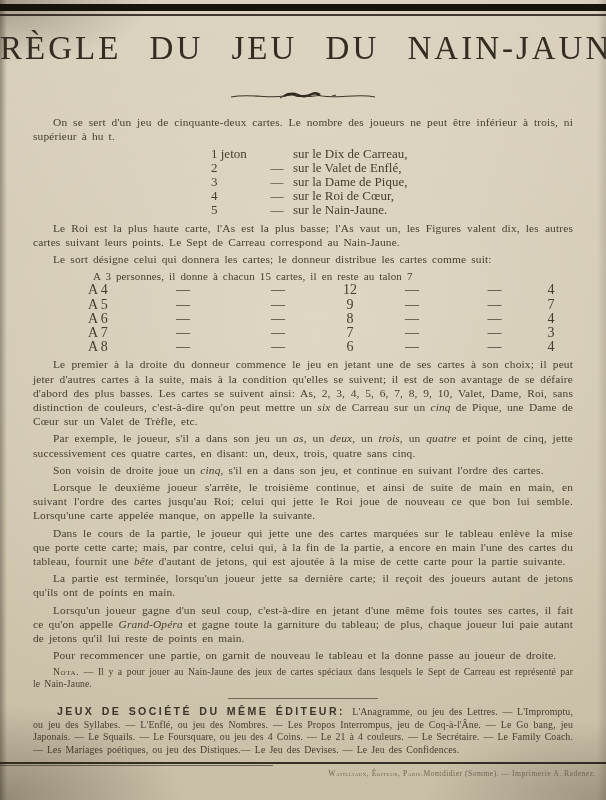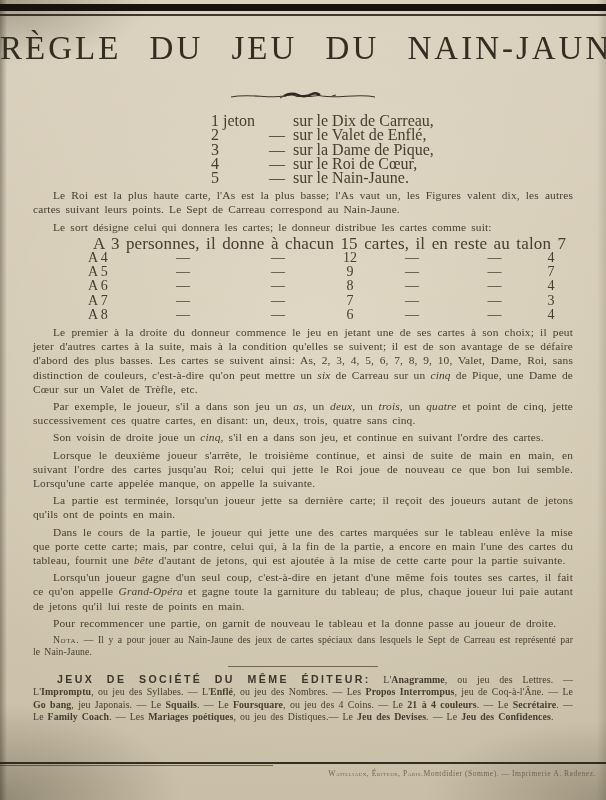--- a/index.html
+++ b/index.html
@@ -28,28 +28,28 @@
     font-size:33px;letter-spacing:3px;word-spacing:17px;
     color:#332d22;font-weight:normal;white-space:nowrap;
   }
   .ornament{display:block;margin:7px auto 0;}
   .content{padding:9px 33px 0;}
   .para{
     margin:3px 0;text-indent:20px;text-align:justify;
     font-size:11.4px;line-height:14.2px;letter-spacing:.15px;word-spacing:2px;
   }
   .it{font-style:italic;}
-  .bd{font-weight:bold;}
+  .bd{font-weight:normal;}
   .sc{font-variant:small-caps;letter-spacing:.6px;}
-  .stakes{margin:2px 0;padding-left:178px;font-size:16px;line-height:14.2px;}
+  .stakes{margin:2px 0;padding-left:178px;font-size:13px;line-height:14.2px;}
   .stake-row{display:flex;}
   .stake-num{width:50px;}
   .stake-dash{width:32px;text-align:center;}
   .deal-first{
-    margin:1px 0 0;padding-left:60px;font-size:17px;line-height:14.2px;
+    margin:1px 0 0;padding-left:60px;font-size:11px;line-height:14.2px;
     letter-spacing:.15px;word-spacing:2px;
   }
   .deal-row{display:flex;font-size:14px;line-height:14.2px;}
   .deal-row .c-label{width:50px;margin-left:55px;}
   .deal-row .c-d1{width:90px;text-align:center;}
   .deal-row .c-d2{width:100px;text-align:center;}
   .deal-row .c-num{width:44px;text-align:center;}
   .deal-row .c-d3{width:80px;text-align:center;}
   .deal-row .c-d4{width:85px;text-align:center;}
   .deal-row .c-talon{width:28px;text-align:center;}
@@ -92,20 +92,21 @@
   <h1 class="doc-title">RÈGLE DU JEU DU NAIN-JAUNE</h1>
 
   <svg class="ornament" width="150" height="14" viewBox="0 0 150 14">
     <path d="M3 8 C 22 4, 40 10, 56 7 C 62 6, 64 5, 68 7 C 72 9, 76 5, 80 7 C 84 9, 88 5, 94 7 C 110 10, 130 4, 147 8" fill="none" stroke="#3c352a" stroke-width="1.1"></path>
     <path d="M56 7 q 7 -4 14 -1 q 7 3 14 -1 q 4 -2 8 1" fill="none" stroke="#2f2920" stroke-width="2.4"></path>
     <path d="M52 9 l4 -2 M104 7 l4 -1" fill="none" stroke="#3c352a" stroke-width="1"></path>
   </svg>
 
   <div class="content">
 
+    <p class="para">On se sert d'un jeu de cinquante-deux cartes. Le nombre des joueurs ne peut être inférieur à trois, ni supérieur à hu t.</p>
 
     <div class="stakes">
       <div class="stake-row">
         <span class="stake-num">1 jeton</span>
         <span class="stake-dash"></span>
         <span class="stake-text">sur le Dix de Carreau,</span>
       </div>
       <div class="stake-row">
         <span class="stake-num">2</span>
         <span class="stake-dash">—</span>
@@ -178,22 +179,22 @@
         <span class="c-d3">—</span>
         <span class="c-d4">—</span>
         <span class="c-talon">4</span>
       </div>
     </div>
 
     <p class="para"><span>Le premier à la droite du donneur commence le jeu en jetant une de ses cartes à son choix; il peut jeter d'autres cartes à la suite, mais à la condition qu'elles se suivent; il est de son avantage de se défaire d'abord des plus basses. Les cartes se suivent ainsi: As, 2, 3, 4, 5, 6, 7, 8, 9, 10, Valet, Dame, Roi, sans distinction de couleurs, c'est-à-dire qu'on peut mettre un </span><span class="it">six</span><span> de Carreau sur un </span><span class="it">cinq</span><span> de Pique, une Dame de Cœur sur un Valet de Trèfle, etc.</span></p>
     <p class="para"><span>Par exemple, le joueur, s'il a dans son jeu un </span><span class="it">as</span><span>, un </span><span class="it">deux</span><span>, un </span><span class="it">trois</span><span>, un </span><span class="it">quatre</span><span> et point de cinq, jette successivement ces quatre cartes, en disant: un, deux, trois, quatre sans cinq.</span></p>
     <p class="para"><span>Son voisin de droite joue un </span><span class="it">cinq</span><span>, s'il en a dans son jeu, et continue en suivant l'ordre des cartes.</span></p>
     <p class="para">Lorsque le deuxième joueur s'arrête, le troisième continue, et ainsi de suite de main en main, en suivant l'ordre des cartes jusqu'au Roi; celui qui jette le Roi joue de nouveau ce que bon lui semble. Lorsqu'une carte appelée manque, on appelle la suivante.</p>
+    <p class="para"><span>Dans le cours de la partie, le joueur qui jette une des cartes marquées sur le tableau enlève la mise que porte cette carte; mais, par contre, celui qui, à la fin de la partie, a encore en main l'une des cartes du tableau, fournit une </span><span class="it">bête</span><span> d'autant de jetons, qui est ajoutée à la mise de cette carte pour la partie suivante.</span></p>
     <p class="para">La partie est terminée, lorsqu'un joueur jette sa dernière carte; il reçoit des joueurs autant de jetons qu'ils ont de points en main.</p>
-    <p class="para"><span>Dans le cours de la partie, le joueur qui jette une des cartes marquées sur le tableau enlève la mise que porte cette carte; mais, par contre, celui qui, à la fin de la partie, a encore en main l'une des cartes du tableau, fournit une </span><span class="it">bête</span><span> d'autant de jetons, qui est ajoutée à la mise de cette carte pour la partie suivante.</span></p>
     <p class="para"><span>Lorsqu'un joueur gagne d'un seul coup, c'est-à-dire en jetant d'une même fois toutes ses cartes, il fait ce qu'on appelle </span><span class="it">Grand-Opéra</span><span> et gagne toute la garniture du tableau; de plus, chaque joueur lui paie autant de jetons qu'il lui reste de points en main.</span></p>
     <p class="para">Pour recommencer une partie, on garnit de nouveau le tableau et la donne passe au joueur de droite.</p>
 
     <p class="nota"><span class="sc">Nota.</span><span> — Il y a pour jouer au Nain-Jaune des jeux de cartes spéciaux dans lesquels le Sept de Carreau est représenté par le Nain-Jaune.</span></p>
 
     <div class="mid-rule"></div>
 
     <p class="publisher"><span class="pub-heading">JEUX DE SOCIÉTÉ DU MÊME ÉDITEUR: </span><span><span>L'</span><span class="bd">Anagramme</span><span>, ou jeu des Lettres. — L'</span><span class="bd">Impromptu</span><span>, ou jeu des Syllabes. — L'</span><span class="bd">Enflé</span><span>, ou jeu des Nombres. — Les </span><span class="bd">Propos Interrompus</span><span>, jeu de Coq-à-l'Âne. — Le </span><span class="bd">Go bang</span><span>, jeu Japonais. — Le </span><span class="bd">Squails</span><span>. — Le </span><span class="bd">Foursquare</span><span>, ou jeu des 4 Coins. — Le </span><span class="bd">21 à 4 couleurs</span><span>. — Le </span><span class="bd">Secrétaire</span><span>. — Le </span><span class="bd">Family Coach</span><span>. — Les </span><span class="bd">Mariages poétiques</span><span>, ou jeu des Distiques.— Le </span><span class="bd">Jeu des Devises</span><span>. — Le </span><span class="bd">Jeu des Confidences</span><span>.</span></span></p>
 
   </div>

